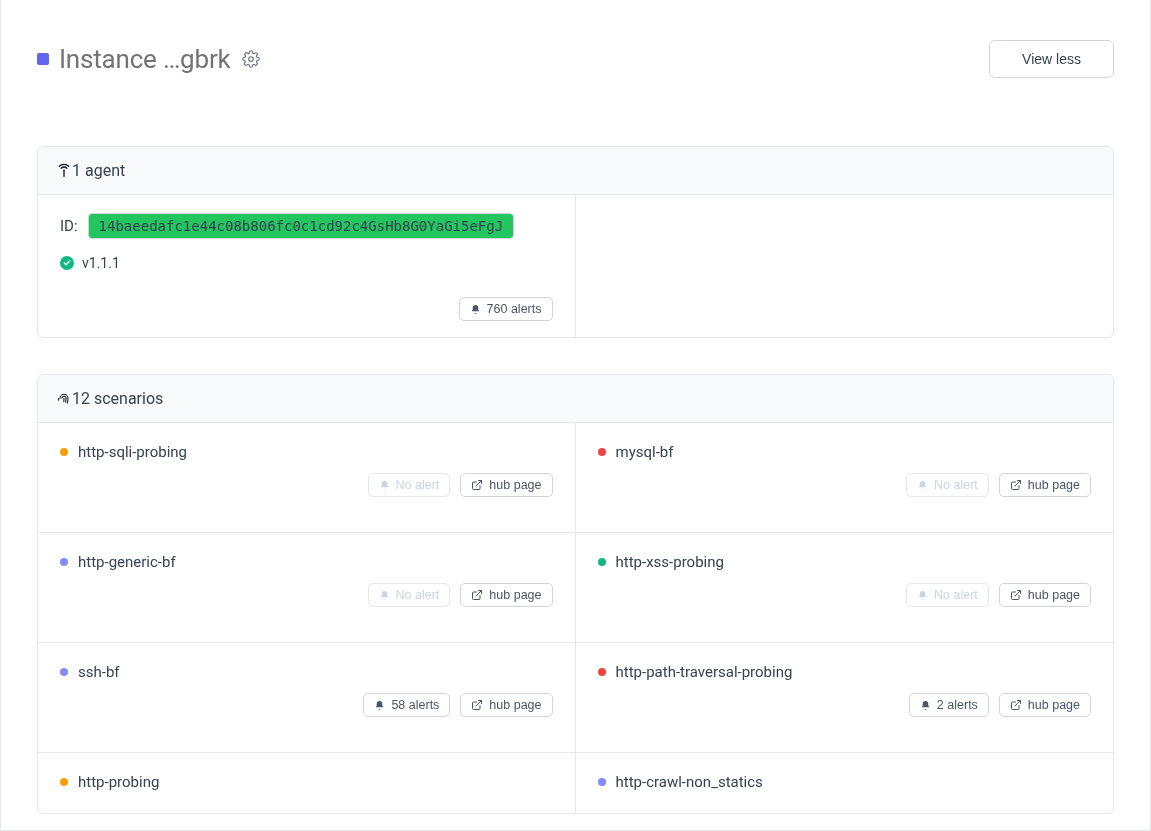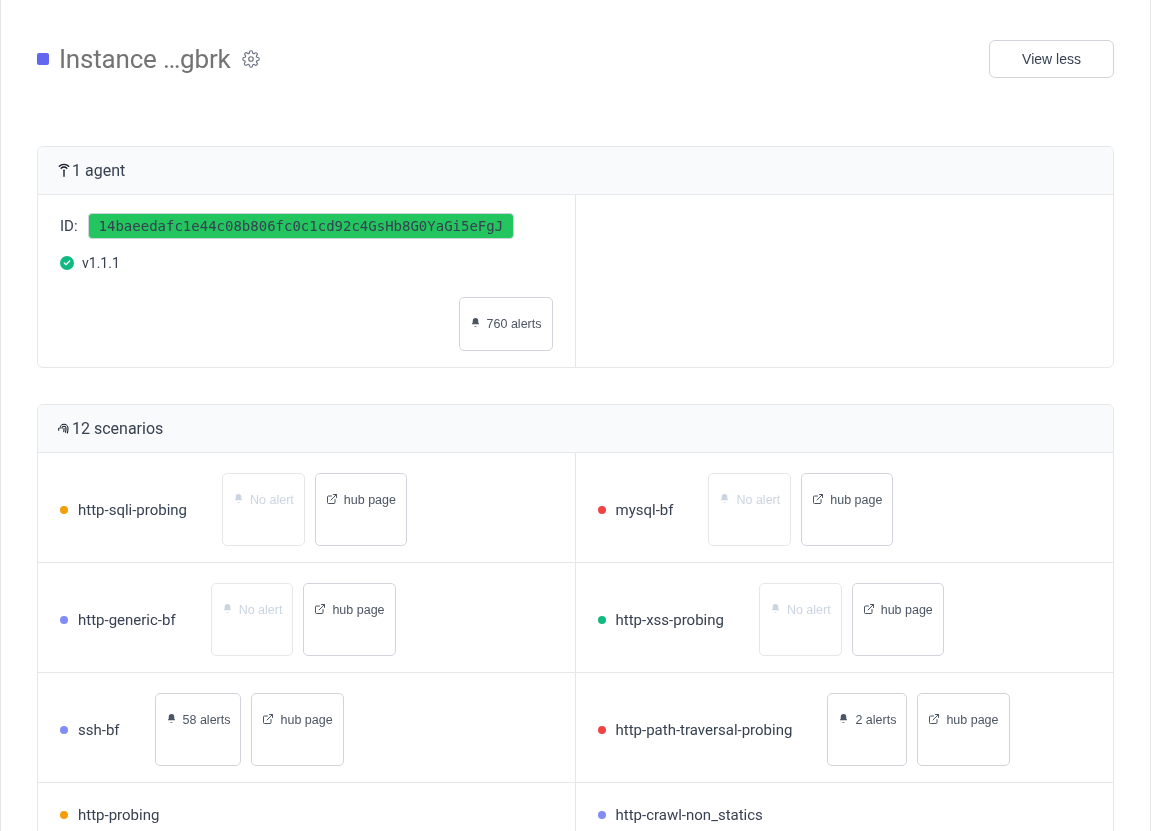--- a/index.html
+++ b/index.html
@@ -119,24 +119,25 @@
     justify-content: center;
   }
   .check-circle svg { display:block; }
   .agent-footer {
     display: flex;
     justify-content: flex-end;
     margin-top: 10px;
   }
   .pill-btn {
     display: inline-flex;
+    align-items: center;
     gap: 6px;
     border: 1px solid #d1d5db;
     border-radius: 5px;
-    padding: 19px 10px;
+    padding: 4px 10px;
     font-size: 12.5px;
     color: #4b5563;
     background: #fff;
     cursor: pointer;
     white-space: nowrap;
   }
   .pill-btn.muted {
     color: #cbd5e1;
     border-color: #e5e7eb;
     cursor: default;
@@ -144,21 +145,22 @@
   .pill-btn .bicon { display:inline-flex; }
   .scenarios-body {
     display: grid;
     grid-template-columns: 1fr 1fr;
   }
   .scenario-cell {
     border-right: 1px solid #e5e7eb;
     border-bottom: 1px solid #e5e7eb;
     padding: 20px 22px 16px 22px;
     display: flex;
-    gap: 35px;
+    flex-direction: column;
+    gap: 12px;
     min-height: 110px;
   }
   .scenario-cell.right { border-right: none; }
   .scenario-cell.last-row { border-bottom: none; min-height: 60px; }
   .scenario-name-row {
     display: flex;
     align-items: center;
     gap: 10px;
     font-size: 15px;
     color: #374151;

